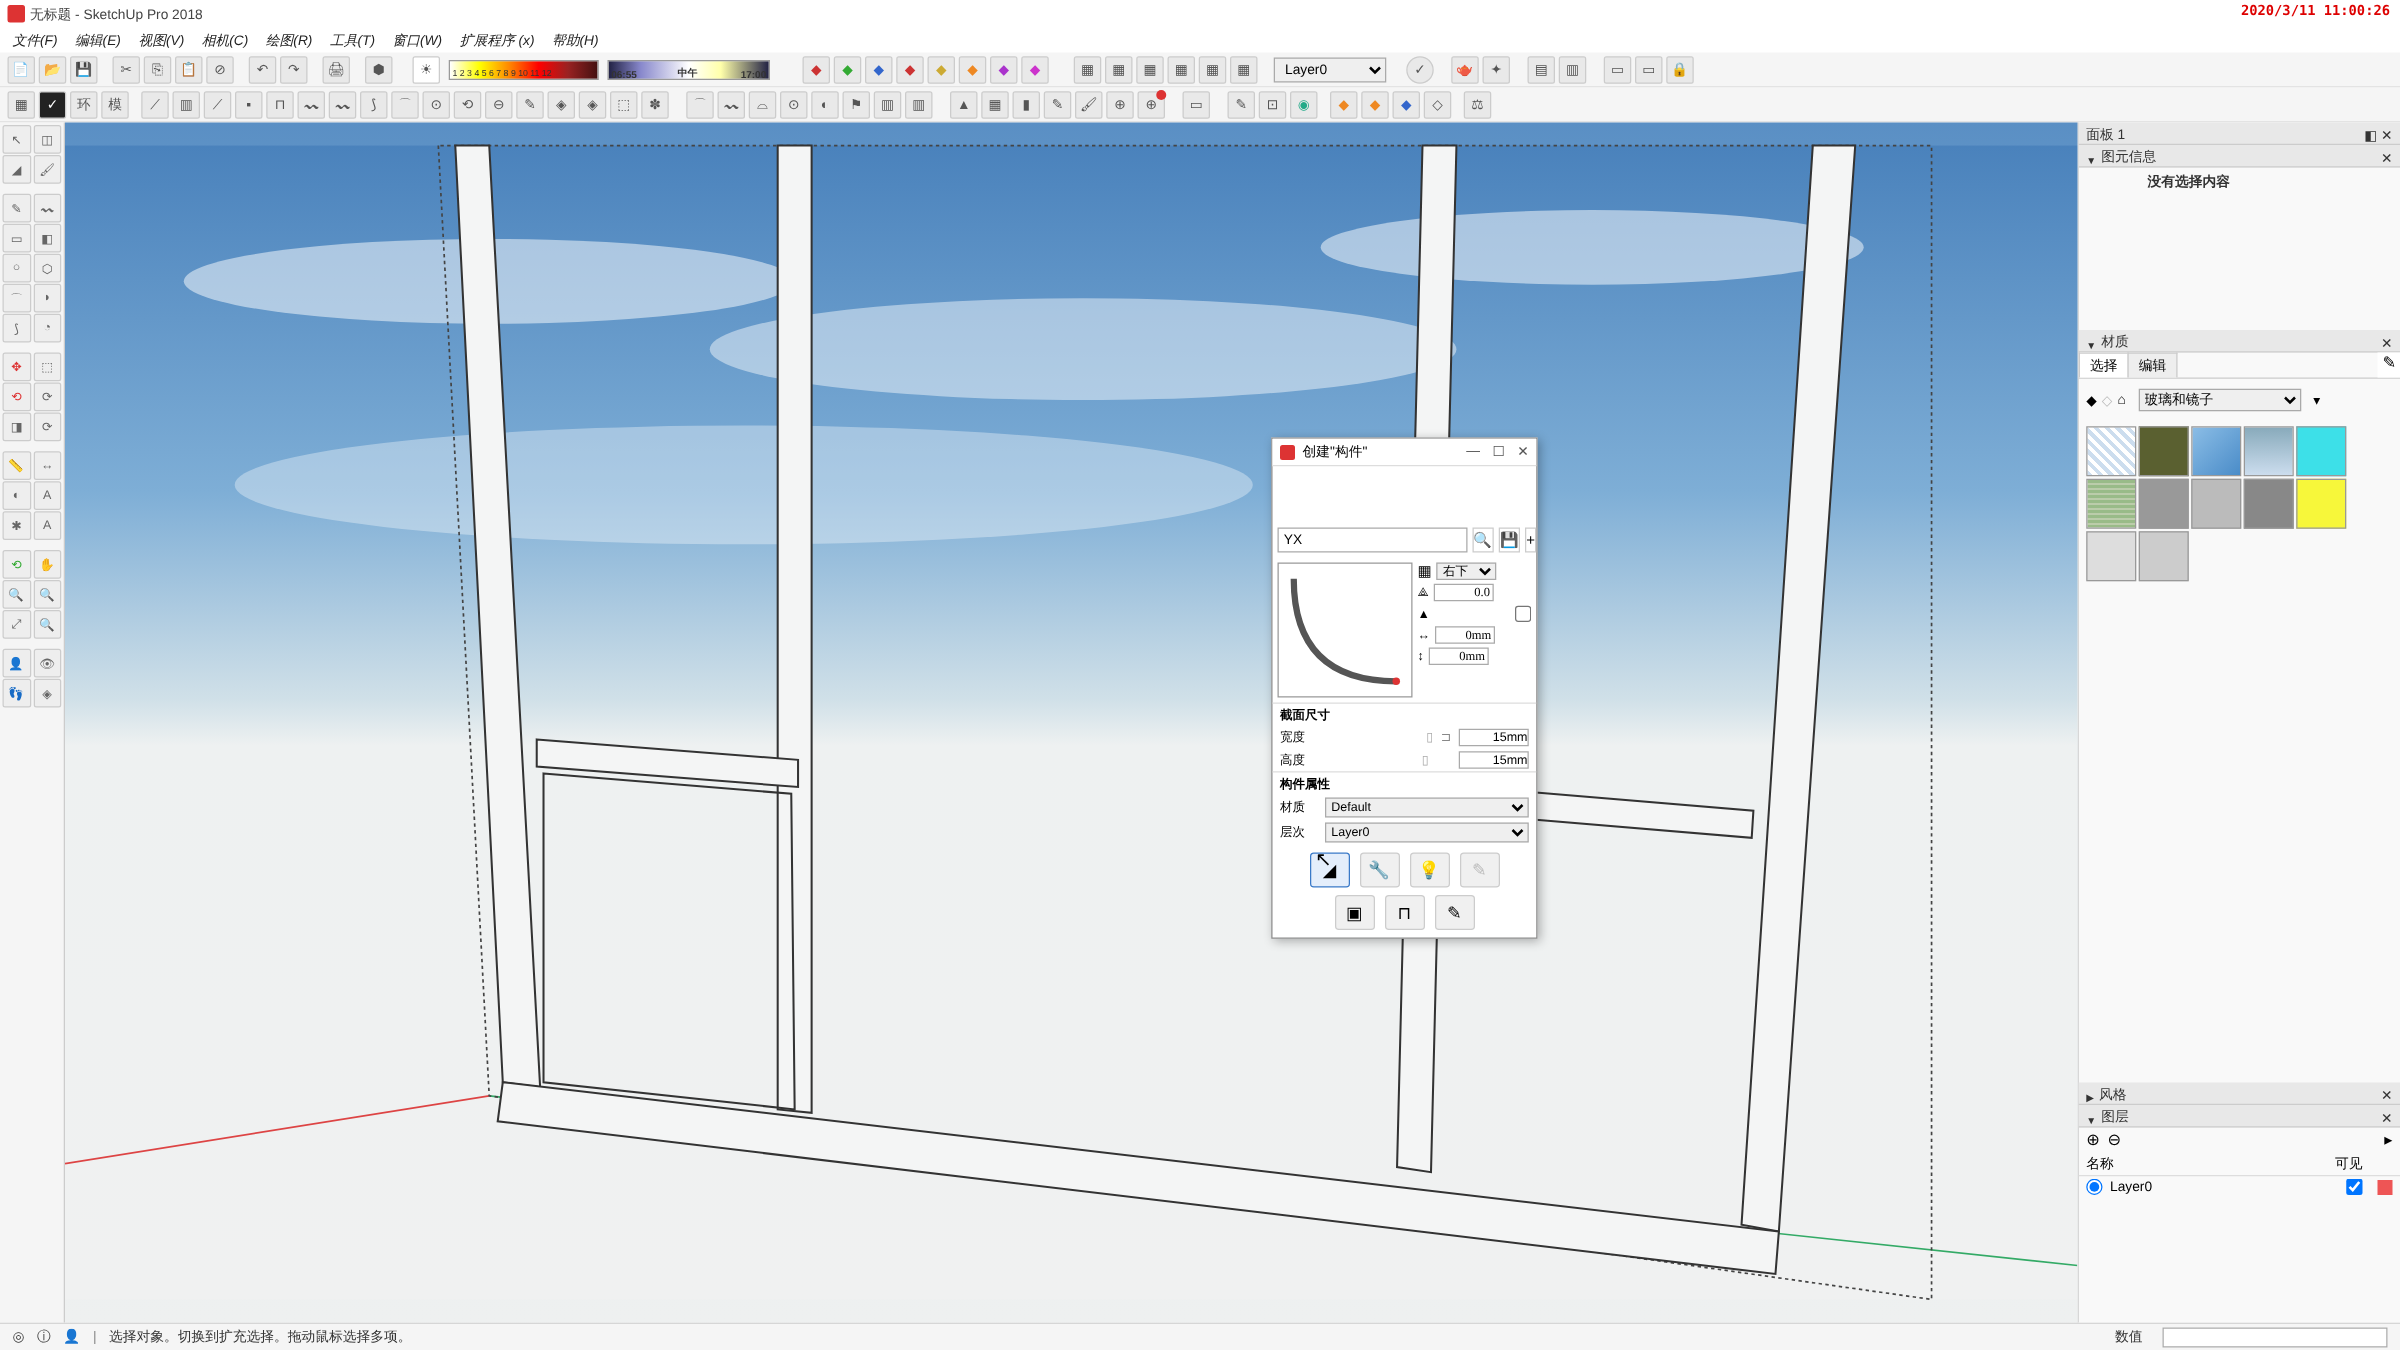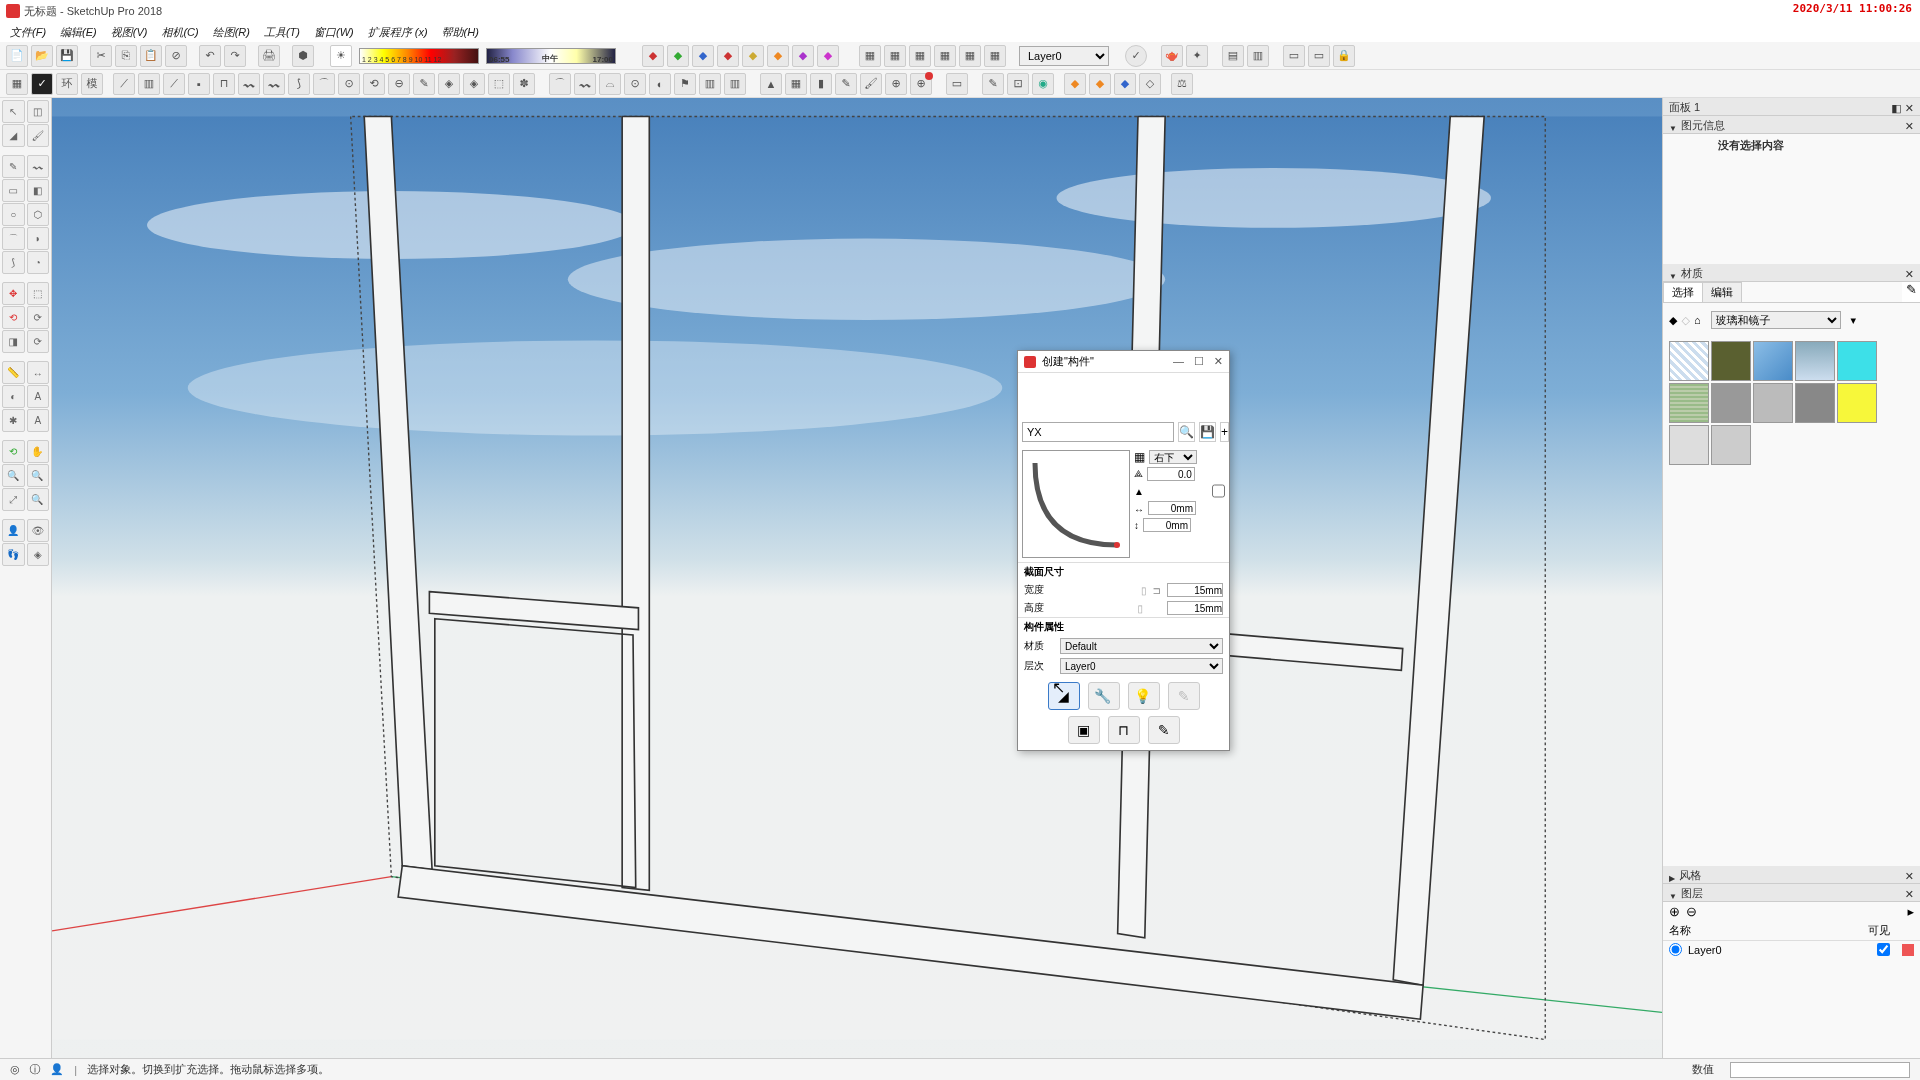--- a/index.html
+++ b/index.html
@@ -39,21 +39,21 @@
 .dialog .dtitle { height:22px; background:#fff; border-bottom:1px solid #ddd; display:flex; align-items:center; padding:0 6px; gap:6px;}
 .dialog .dtitle .di { width:12px;height:12px;background:#d33;border-radius:2px;}
 .dialog .dtitle .dctrl { margin-left:auto; display:flex; gap:10px; font-size:11px; color:#555;}
 .dialog .dsearch { display:flex; padding:4px; gap:4px;margin-top:45px;}
 .dialog .dsearch input { flex:1; height:20px; border:1px solid #aaa; font-size:11px; padding:0 4px;}
 .dialog .dsearch .ico { width:18px;height:20px;border:1px solid #ccc;display:flex;align-items:center;justify-content:center;font-size:12px;}
 .dialog .preview { margin:4px; display:flex; gap:4px;}
 .dialog .preview .pimg { width:108px; height:108px; border:1px solid #999; background:#fff; position:relative;}
 .dialog .preview .pctrls { flex:1; font-size:10px;}
 .dialog .preview .pctrls .prow { display:flex; align-items:center; gap:4px; margin-bottom:3px;}
-.dialog .preview .pctrls input { width:48px; height:14px; border:1px solid #aaa; font-size:10px; text-align:right; padding-right:2px;}
+.dialog .preview .pctrls input { width:48px; height:14px; border:1px solid #aaa; font-size:10px; text-align:right; padding-right:2px;font-family:Liberation Serif, serif;}
 .dialog .preview .pctrls select { width:48px; height:14px; border:1px solid #aaa; font-size:10px;}
 .dialog .section { padding:2px 6px; font-size:10px; font-weight:bold; border-top:1px solid #ddd;}
 .dialog .frow { display:flex; align-items:center; padding:2px 6px; font-size:10px; gap:6px;}
 .dialog .frow input { width:56px; height:14px; border:1px solid #aaa; font-size:10px; text-align:right;}
 .dialog .frow select { flex:1; height:16px; border:1px solid #aaa; font-size:10px;}
 .dialog .btnrow { display:flex; gap:8px; padding:6px; justify-content:center;}
 .dialog .btnrow .b { width:32px; height:28px; border:1px solid #ccc; border-radius:3px; background:#f0f0f0; display:flex;align-items:center;justify-content:center; font-size:14px;}
 .dialog .btnrow .b.sel { border:1px solid #3a7ac8; background:#e4eefb;}
 .colorpick{display:inline-block;width:12px;height:12px;}
 .cursor-ptr{position:absolute;left:1052px;top:678px;font-size:16px;color:#000;pointer-events:none;z-index:100;}

